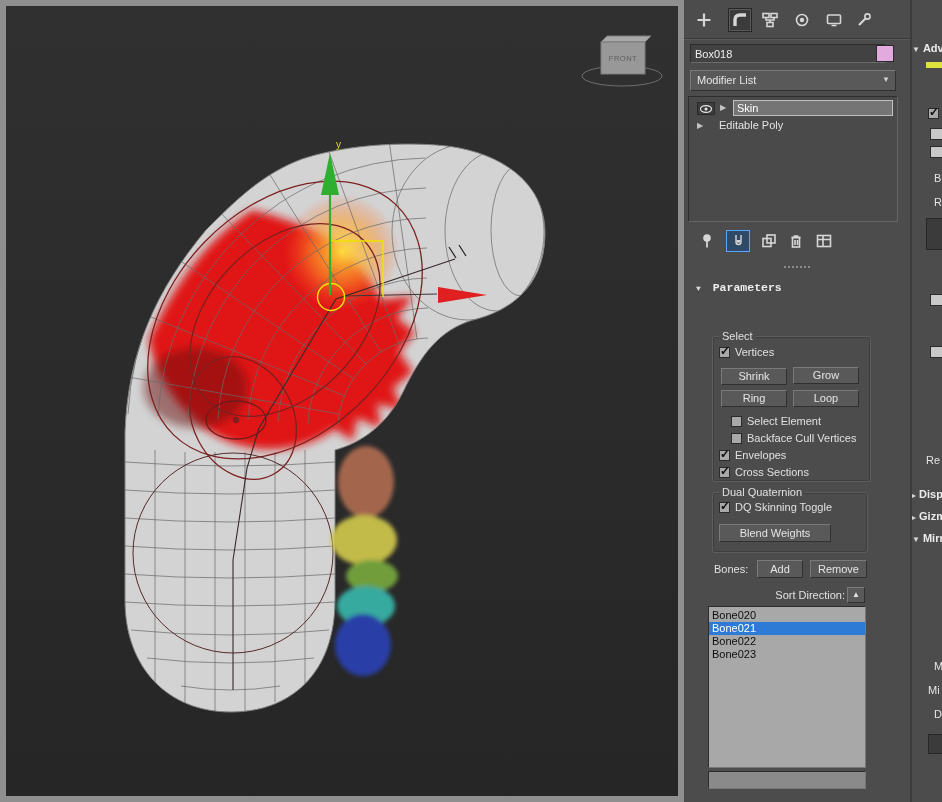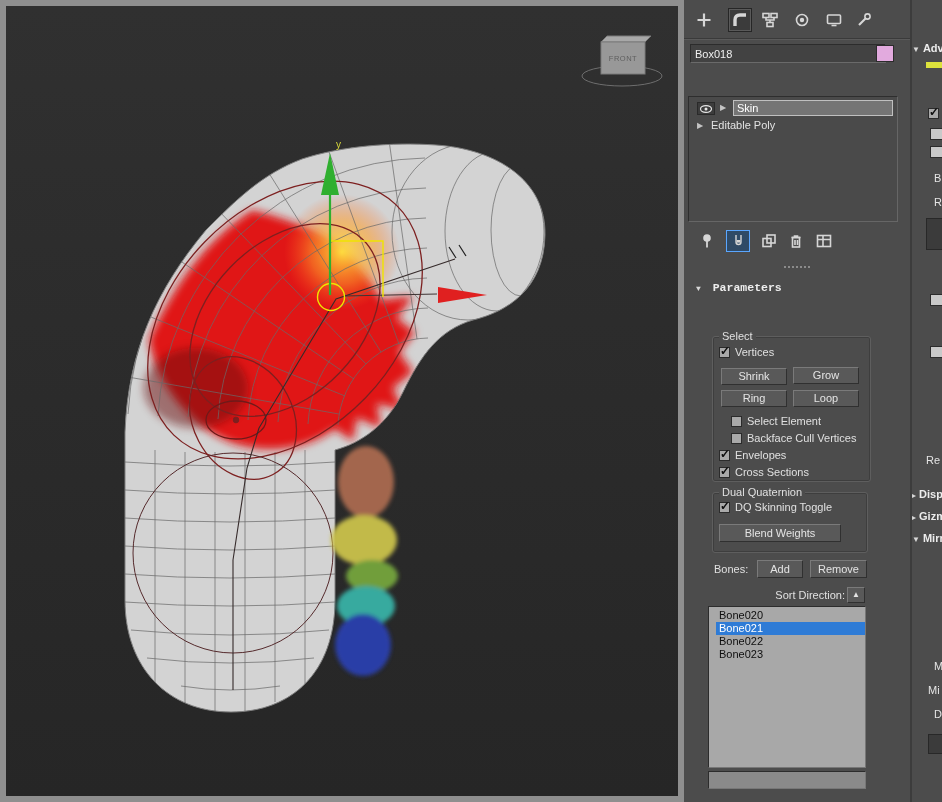--- a/index.html
+++ b/index.html
@@ -41,21 +41,21 @@
   .rollhead .tri{font-size:8px;margin-right:5px;color:#d8d8d8;}
   .group{position:absolute;border:1px solid #5e5e5e;border-radius:3px;box-shadow:0 0 0 1px #3e3e3e inset;}
   .group-label{position:absolute;top:-7px;left:6px;background:#4c4c4c;padding:0 3px;font-size:11px;color:#e0e0e0;}
   .cbrow{position:absolute;height:13px;font-size:11px;color:#e0e0e0;white-space:nowrap;}
   .cb{position:absolute;left:0;top:0;width:11px;height:11px;background:#a9a9a9;border:1px solid #2b2b2b;}
   .cb.checked::after{content:"\2713";position:absolute;left:0px;top:-4px;font-size:12px;font-weight:bold;color:#0d0d0d;}
   .cbl{position:absolute;left:16px;top:-1px;}
   .lbl{position:absolute;font-size:11px;color:#e0e0e0;white-space:nowrap;}
   .bone-list{position:absolute;background:#a8a8a8;border:1px solid #2c2c2c;border-bottom-color:#777;
              border-right-color:#777;padding-top:2px;overflow:hidden;}
-  .bone-row{height:13px;font-size:11px;color:#0e0e0e;padding-left:3px;line-height:13px;margin-left:7px;}
+  .bone-row{height:13px;font-size:11px;color:#0e0e0e;padding-left:3px;line-height:13px;}
   .bone-row.selected{background:#2e7bd6;color:#fff;}
   .hscroll{position:absolute;background:#8a8a8a;border:1px solid #2c2c2c;border-bottom-color:#777;border-right-color:#777;}
   
   .mini-roll{position:absolute;left:0;width:32px;font-size:11px;font-weight:bold;color:#ececec;white-space:nowrap;}
   .mini-roll .tri{font-size:8px;margin-right:3px;font-weight:normal;color:#d8d8d8;}
   .clip-lbl{position:absolute;font-size:11px;color:#e4e4e4;white-space:nowrap;}
   .mini-box{position:absolute;background:#c9c9c9;border:1px solid #2c2c2c;}
   .mini-dark{position:absolute;background:#3b3b3b;border:1px solid #282828;}
   .yellow-bar{position:absolute;background:#dde23c;}
 </style>
@@ -181,35 +181,39 @@
           <path d="M3 13 L10 6" stroke-width="2.2"></path>
           <circle cx="11.5" cy="4.5" r="2.6"></circle>
         </svg>
     </div>
     <div class="tbar-line"></div>
     <div class="tbar-line2"></div>
 
     <input class="field" style="left: 6px; top: 44px; width: 196px; height: 19px;" value="Box018">
     <div class="swatch" style="left: 192px; top: 45px; width: 18px; height: 17px; background: rgb(226, 170, 222);" title="Box018"></div>
 
+    <div class="btn" style="left:6px;top:70px;width:206px;height:21px;text-align:left;padding:3px 6px">
+      <span>Modifier List</span>
+      <span class="dd-arrow">▼</span>
+    </div>
 
     <div class="stack" style="left:4px;top:96px;width:210px;height:126px">
       <div class="stackrow" style="top:3px">
         <span class="eyebox">
           <svg width="14" height="10">
               <ellipse cx="7" cy="5" rx="5.5" ry="3.4" stroke="#e6e6e6" fill="none" stroke-width="1.2"></ellipse>
               <circle cx="7" cy="5" r="1.5" fill="#e6e6e6"></circle>
             </svg>
         </span>
         <span class="rowtri" style="left:31px">▶</span>
         <span class="skinbox">Skin</span>
       </div>
       <div class="stackrow" style="top:21px">
         <span class="rowtri" style="left:8px">▶</span>
-        <span style="position:absolute;left:22px;top:1px">Editable Poly</span>
+        <span style="position:absolute;left:30px;top:1px">Editable Poly</span>
       </div>
     </div>
 
     <div class="tool" style="left:11px">
       <svg width="16" height="16">
           <circle cx="8" cy="5" r="3" fill="#d6d6d6"></circle>
           <path d="M8 8V14.5" stroke-width="1.8"></path>
         </svg>
     </div>
     <div class="tool active" style="left:42px">
@@ -272,21 +276,21 @@
         <span class="cbl">Cross Sections</span>
       </div>
     </div>
 
     <div class="group" style="left:28px;top:492px;width:156px;height:61px">
       <span class="group-label">Dual Quaternion</span>
       <div class="cbrow" style="left:6px;top:9px">
         <span class="cb checked"></span>
         <span class="cbl">DQ Skinning Toggle</span>
       </div>
-      <div class="btn" style="left:6px;top:31px;width:122px;height:18px;line-height:16px">Blend Weights</div>
+      <div class="btn" style="left:6px;top:31px;width:112px;height:18px;line-height:16px">Blend Weights</div>
     </div>
 
     <div class="lbl" style="left:30px;top:563px">Bones:</div>
     <div class="btn" style="left:73px;top:560px;width:46px;height:18px;line-height:16px">Add</div>
     <div class="btn" style="left:126px;top:560px;width:57px;height:18px;line-height:16px">Remove</div>
 
     <div class="lbl" style="left:30px;top:589px;width:131px;text-align:right">Sort Direction:</div>
     <div class="btn" style="left:163px;top:587px;width:18px;height:16px;line-height:14px;font-size:8px">
       <span>▲</span>
     </div>

